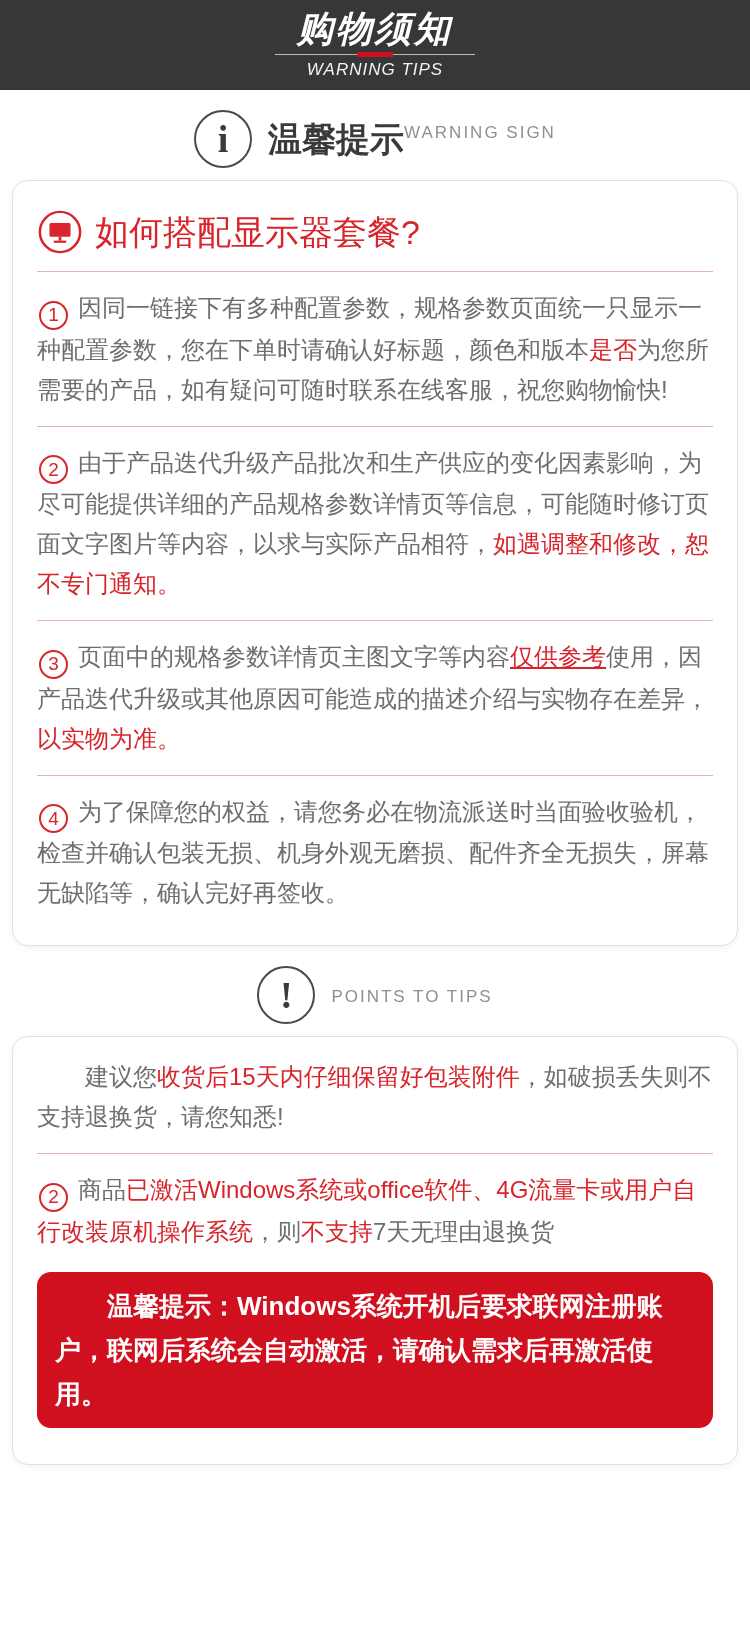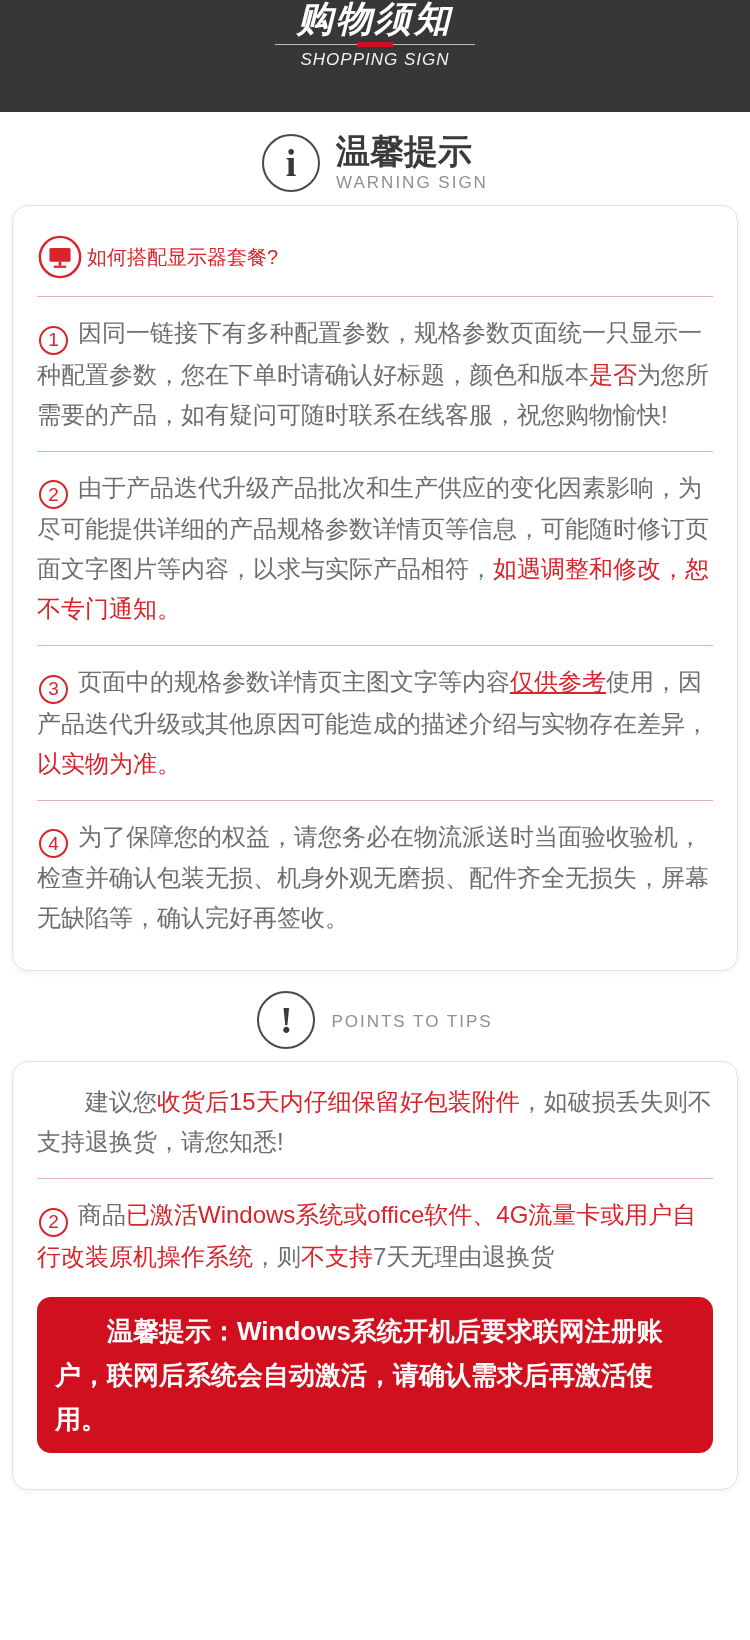--- a/index.html
+++ b/index.html
@@ -14,22 +14,22 @@
   }
   *{box-sizing:border-box;}
   html,body{margin:0;padding:0;}
   body{
     width:750px;min-height:1640px;background:#ffffff;
     font-family:"Liberation Sans","DejaVu Sans",sans-serif;
     color:var(--body-text);
   }
   
   .top-banner{
-    height:112px;background:var(--top-bg);
-    display:flex;flex-direction:column;align-items:center;
+    height:90px;background:var(--top-bg);
+    display:flex;flex-direction:column;align-items:center;justify-content:center;
   }
   .top-banner .cn{
     color:#ffffff;font-size:36px;font-weight:bold;font-style:italic;letter-spacing:3px;line-height:38px;
   }
   .rule{display:flex;align-items:center;margin:4px 0 3px;}
   .rule .seg{width:82px;height:1px;background:#bdbdbd;display:inline-block;}
   .rule .red-seg{width:36px;height:5px;background:var(--banner-red);display:inline-block;}
   .top-banner .en{
     color:#f2f2f2;font-size:17px;font-style:italic;letter-spacing:1px;
   }
@@ -37,32 +37,32 @@
   .section-header{
     display:flex;align-items:center;justify-content:center;gap:16px;
     padding:20px 0 12px;
   }
   .circle-icon{
     width:58px;height:58px;border:2px solid #4a4a4a;border-radius:50%;
     display:flex;align-items:center;justify-content:center;
     font-size:38px;font-weight:bold;color:#3a3a3a;line-height:1;
     font-family:"Liberation Serif","DejaVu Serif",serif;
   }
-  .sec-text{display:flex;flex-direction:column;}
+  .sec-text{display:flex;flex-direction:row;}
   .sec-title{font-size:34px;font-weight:bold;color:var(--title-dark);line-height:38px;}
   .sec-sub{font-size:17px;color:var(--sub-gray);letter-spacing:2px;margin-top:3px;}
   
   .box{
     margin:0 12px;border:1px solid var(--border);border-radius:16px;
     background:#fff;padding:8px 24px 20px;
     box-shadow:0 2px 6px rgba(0,0,0,.05);
   }
   .box-heading{
-    display:flex;align-items:center;gap:4px;color:var(--red);
-    font-size:20px;margin:20px 0 8px;line-height:1.2;
+    display:flex;align-items:center;gap:12px;color:var(--red);
+    font-size:34px;margin:20px 0 8px;line-height:1.2;
   }
   .box-heading svg{flex:0 0 auto;}
   p.body-p{font-size:24px;line-height:40px;margin:12px 0;color:var(--body-text);}
   p.indent{text-indent:2em;}
   .red{color:var(--red);text-align:right;}
   .uline{text-decoration:underline;}
   .divider{height:1px;background:var(--divider);margin:16px 0;}
   .circled-num{
     display:inline-flex;width:29px;height:29px;border:2px solid var(--red);border-radius:50%;
     color:var(--red);align-items:center;justify-content:center;
@@ -78,21 +78,21 @@
 </head>
 <body>
 
 <div class="top-banner">
   <div class="cn">购物须知</div>
   <div class="rule">
     <span class="seg"></span>
     <span class="red-seg"></span>
     <span class="seg"></span>
   </div>
-  <div class="en">SHOPPING SIGN</div>
+  <div class="en">WARNING TIPS</div>
 </div>
 
 <div class="section-header">
   <span class="circle-icon">i</span>
   <div class="sec-text">
     <span class="sec-title">温馨提示</span>
     <span class="sec-sub">WARNING SIGN</span>
   </div>
 </div>
 

